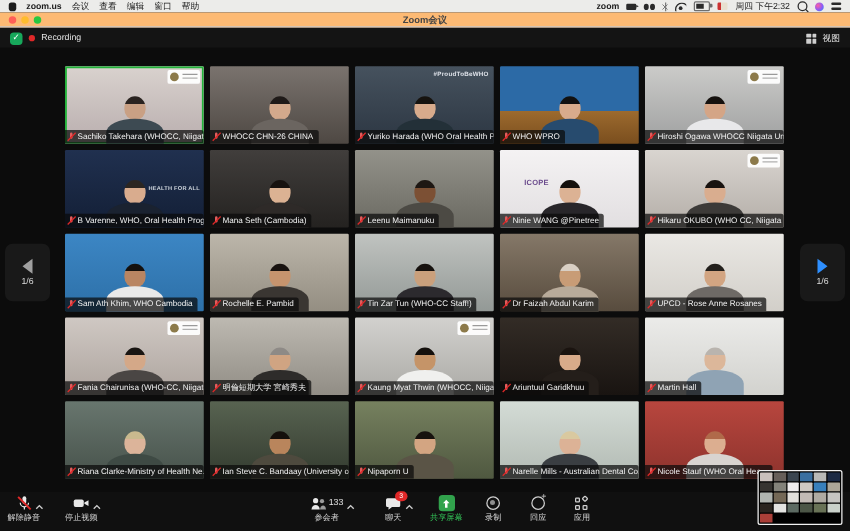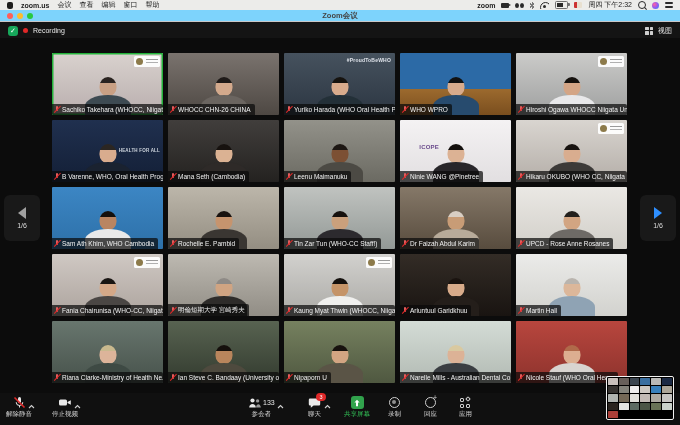--- a/index.html
+++ b/index.html
@@ -25,21 +25,21 @@
   .batt-s::before{content:"";position:absolute;left:.5px;top:.5px;bottom:.5px;width:6px;background:#2a2a2a}
   .batt-s::after{content:"";position:absolute;right:-2.5px;top:1px;width:1.5px;height:2.5px;background:#6f6f6f;border-radius:0 1px 1px 0}
   .flag-s{width:8px;height:5.5px;background:linear-gradient(90deg,#c33 0 35%,#e8e0d0 35% 100%);border-radius:1px}
   .mag-s{width:6px;height:6px;border:1.2px solid #2a2a2a;border-radius:50%;position:relative}
   .mag-s::after{content:"";position:absolute;right:-2px;bottom:-1.5px;width:3px;height:1.2px;background:#2a2a2a;transform:rotate(45deg)}
   .siri-s{width:7px;height:7px;border-radius:50%;background:radial-gradient(circle at 35% 35%,#ff5fa2,#8a5cf6 55%,#1f9cf0)}
   .cc-s{width:8px;height:7px;display:flex;flex-direction:column;gap:1.5px;justify-content:center}
   .cc-s i{height:2px;border-radius:1px;background:#2a2a2a;display:block}
   .time{white-space:nowrap}
   
-  .titlebar{height:11px;background:#7dd3fc;border-bottom:1px solid #c9c7c8;position:relative;display:flex;align-items:center;justify-content:center;font-size:7.5px;color:#454545;font-weight:bold}
+  .titlebar{height:11px;background:#fdba74;border-bottom:1px solid #c9c7c8;position:relative;display:flex;align-items:center;justify-content:center;font-size:7.5px;color:#454545;font-weight:bold}
   .lights{position:absolute;left:7px;top:0;bottom:0;display:flex;align-items:center;gap:4px}
   .light{width:6px;height:6px;border-radius:50%}
   .light.r{background:#ff5f57}.light.y{background:#febc2e}.light.g{background:#28c840}
   
   .topbar{height:17px;background:#141414;display:flex;align-items:center;justify-content:space-between;padding:0 8px;font-size:7px;color:#e6e6e6}
   .topbar .lft,.topbar .rgt{display:flex;align-items:center;gap:5px}
   .shield{width:10px;height:10px;border-radius:3px;background:#17a85b;display:flex;align-items:center;justify-content:center;color:#fff;font-size:7px;line-height:1}
   .recdot{width:5px;height:5px;border-radius:50%;background:#e02828}
   .gridicon{width:8px;height:8px;display:grid;grid-template-columns:1fr 1fr;gap:1px}
   .gridicon i{background:#cfcfcf;border-radius:.5px}

